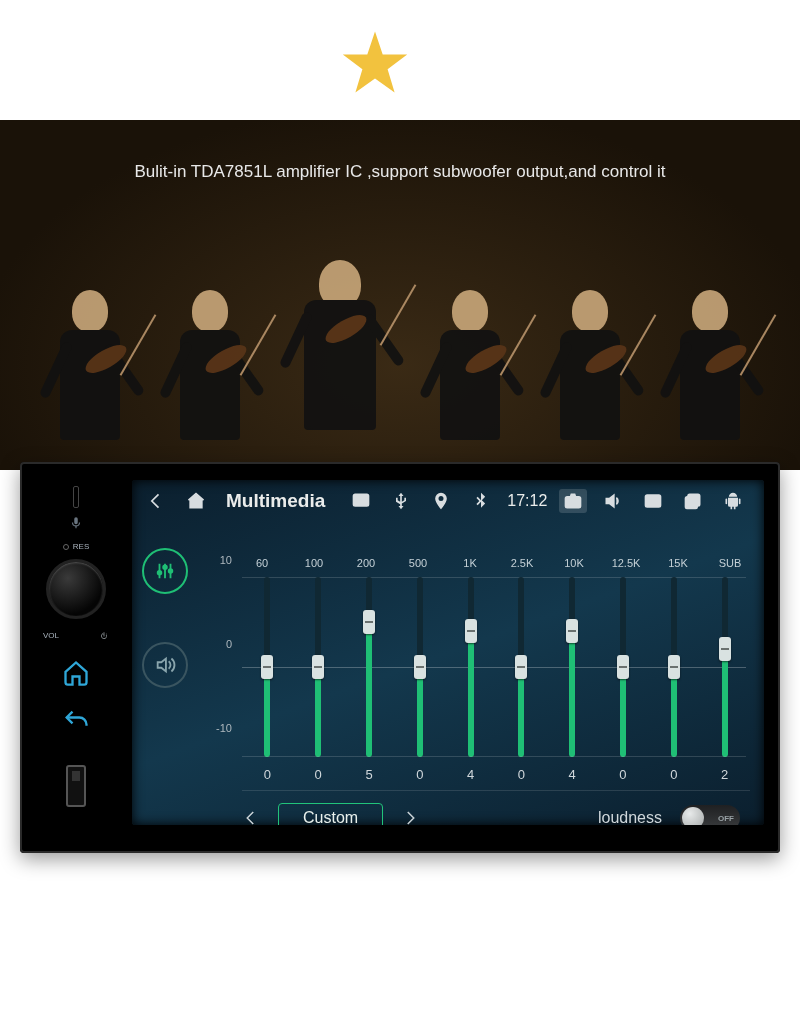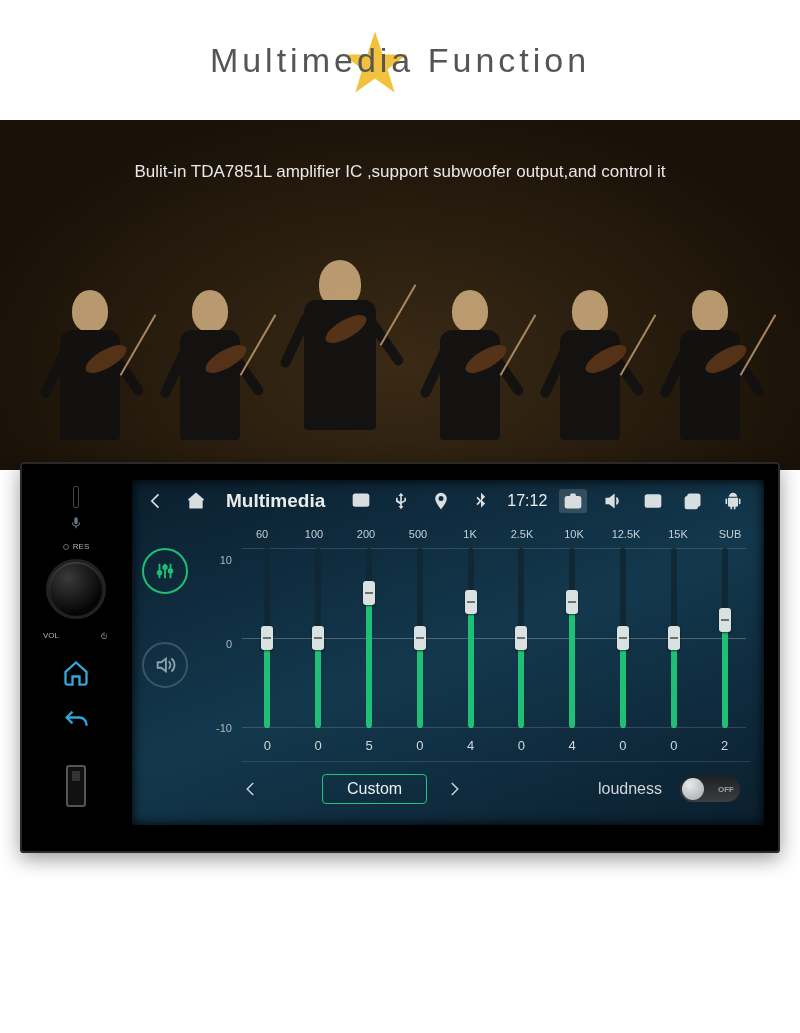--- a/index.html
+++ b/index.html
@@ -163,20 +163,21 @@
     flex: 1;
     position: relative;
     padding: 6px 14px 0 0;
   }
   .freq-row {
     display: flex;
     padding-left: 44px;
     gap: 12px;
     font-size: 11px;
     color: #c4d0d6;
+    margin-top: 29px;
   }
   .freq-row > div, .val-row > div { flex: 1; text-align: center; }
   .scale-col {
     position: absolute;
     left: 0; top: 32px;
     height: 180px;
     width: 40px;
     display: flex;
     flex-direction: column;
     justify-content: space-between;
@@ -243,21 +244,20 @@
     color: #cfd7db;
     font-size: 16px;
   }
   .bottom-row .chev { width:18px; height:18px; fill:#c9d2d6; cursor:pointer;}
   .preset {
     border: 1.5px solid #21c37a;
     border-radius: 4px;
     padding: 5px 24px;
     color: #e8f0ec;
     font-size: 16px;
-    margin-left: 44px;
   }
   .bottom-row .spacer{ flex:1;}
   .toggle {
     width: 60px; height: 26px;
     background: linear-gradient(#1f2022,#3c3e40);
     border-radius: 13px;
     position: relative;
     display:flex; align-items:center; justify-content:flex-end;
     padding-right:6px;
     font-size:8px; color:#98a0a4;
@@ -270,21 +270,20 @@
   }
   .bottom-pad { position:absolute; left:0; right:0; top:855px; height:180px; background:#fff;}
 </style>
 </head>
 <body>
 
 <div class="header">
   <svg class="star" viewBox="0 0 100 100">
     <polygon points="50,5 61,38 96,38 68,59 78,92 50,72 22,92 32,59 4,38 39,38" fill="#f2c23e"></polygon>
   </svg>
-  <div class="header-title">Multimedia Function</div>
 </div>
 
 <div class="hero">
   <div class="hero-bg"></div>
   <div class="orch">
     <div class="person">
         <div class="head"></div>
         <div class="body"></div>
         <div class="arm l"></div>
         <div class="arm r"></div>

